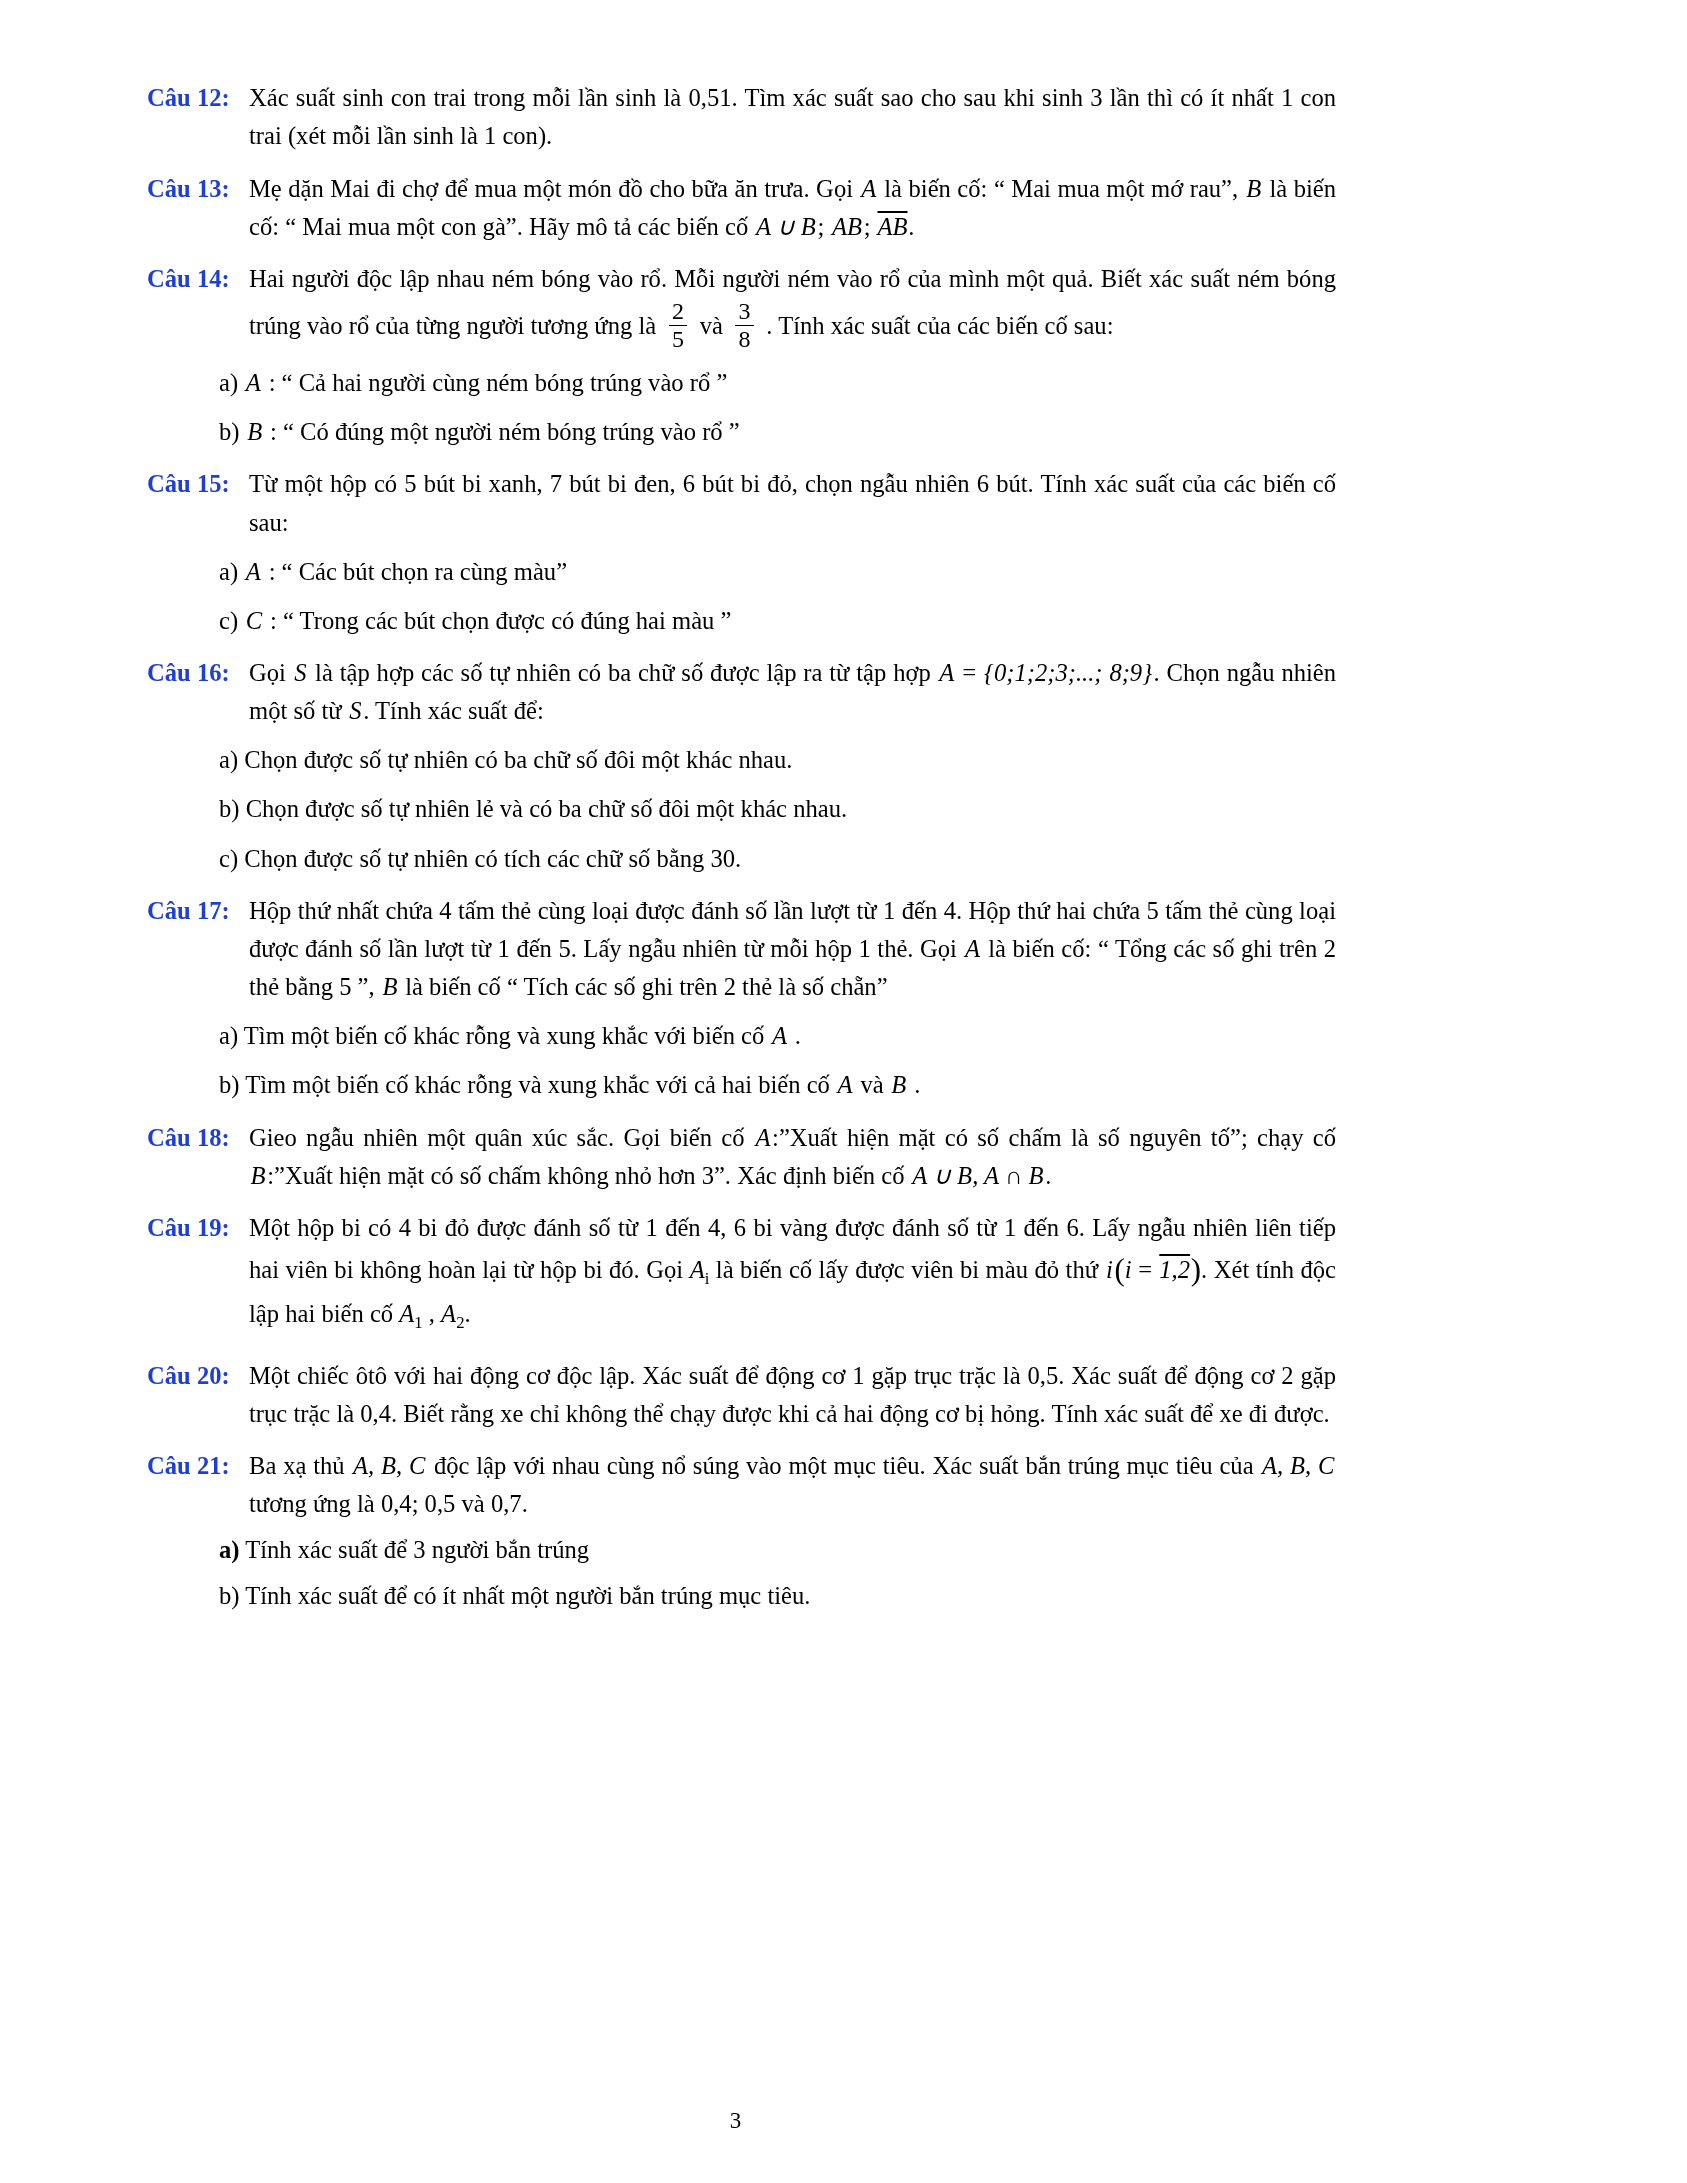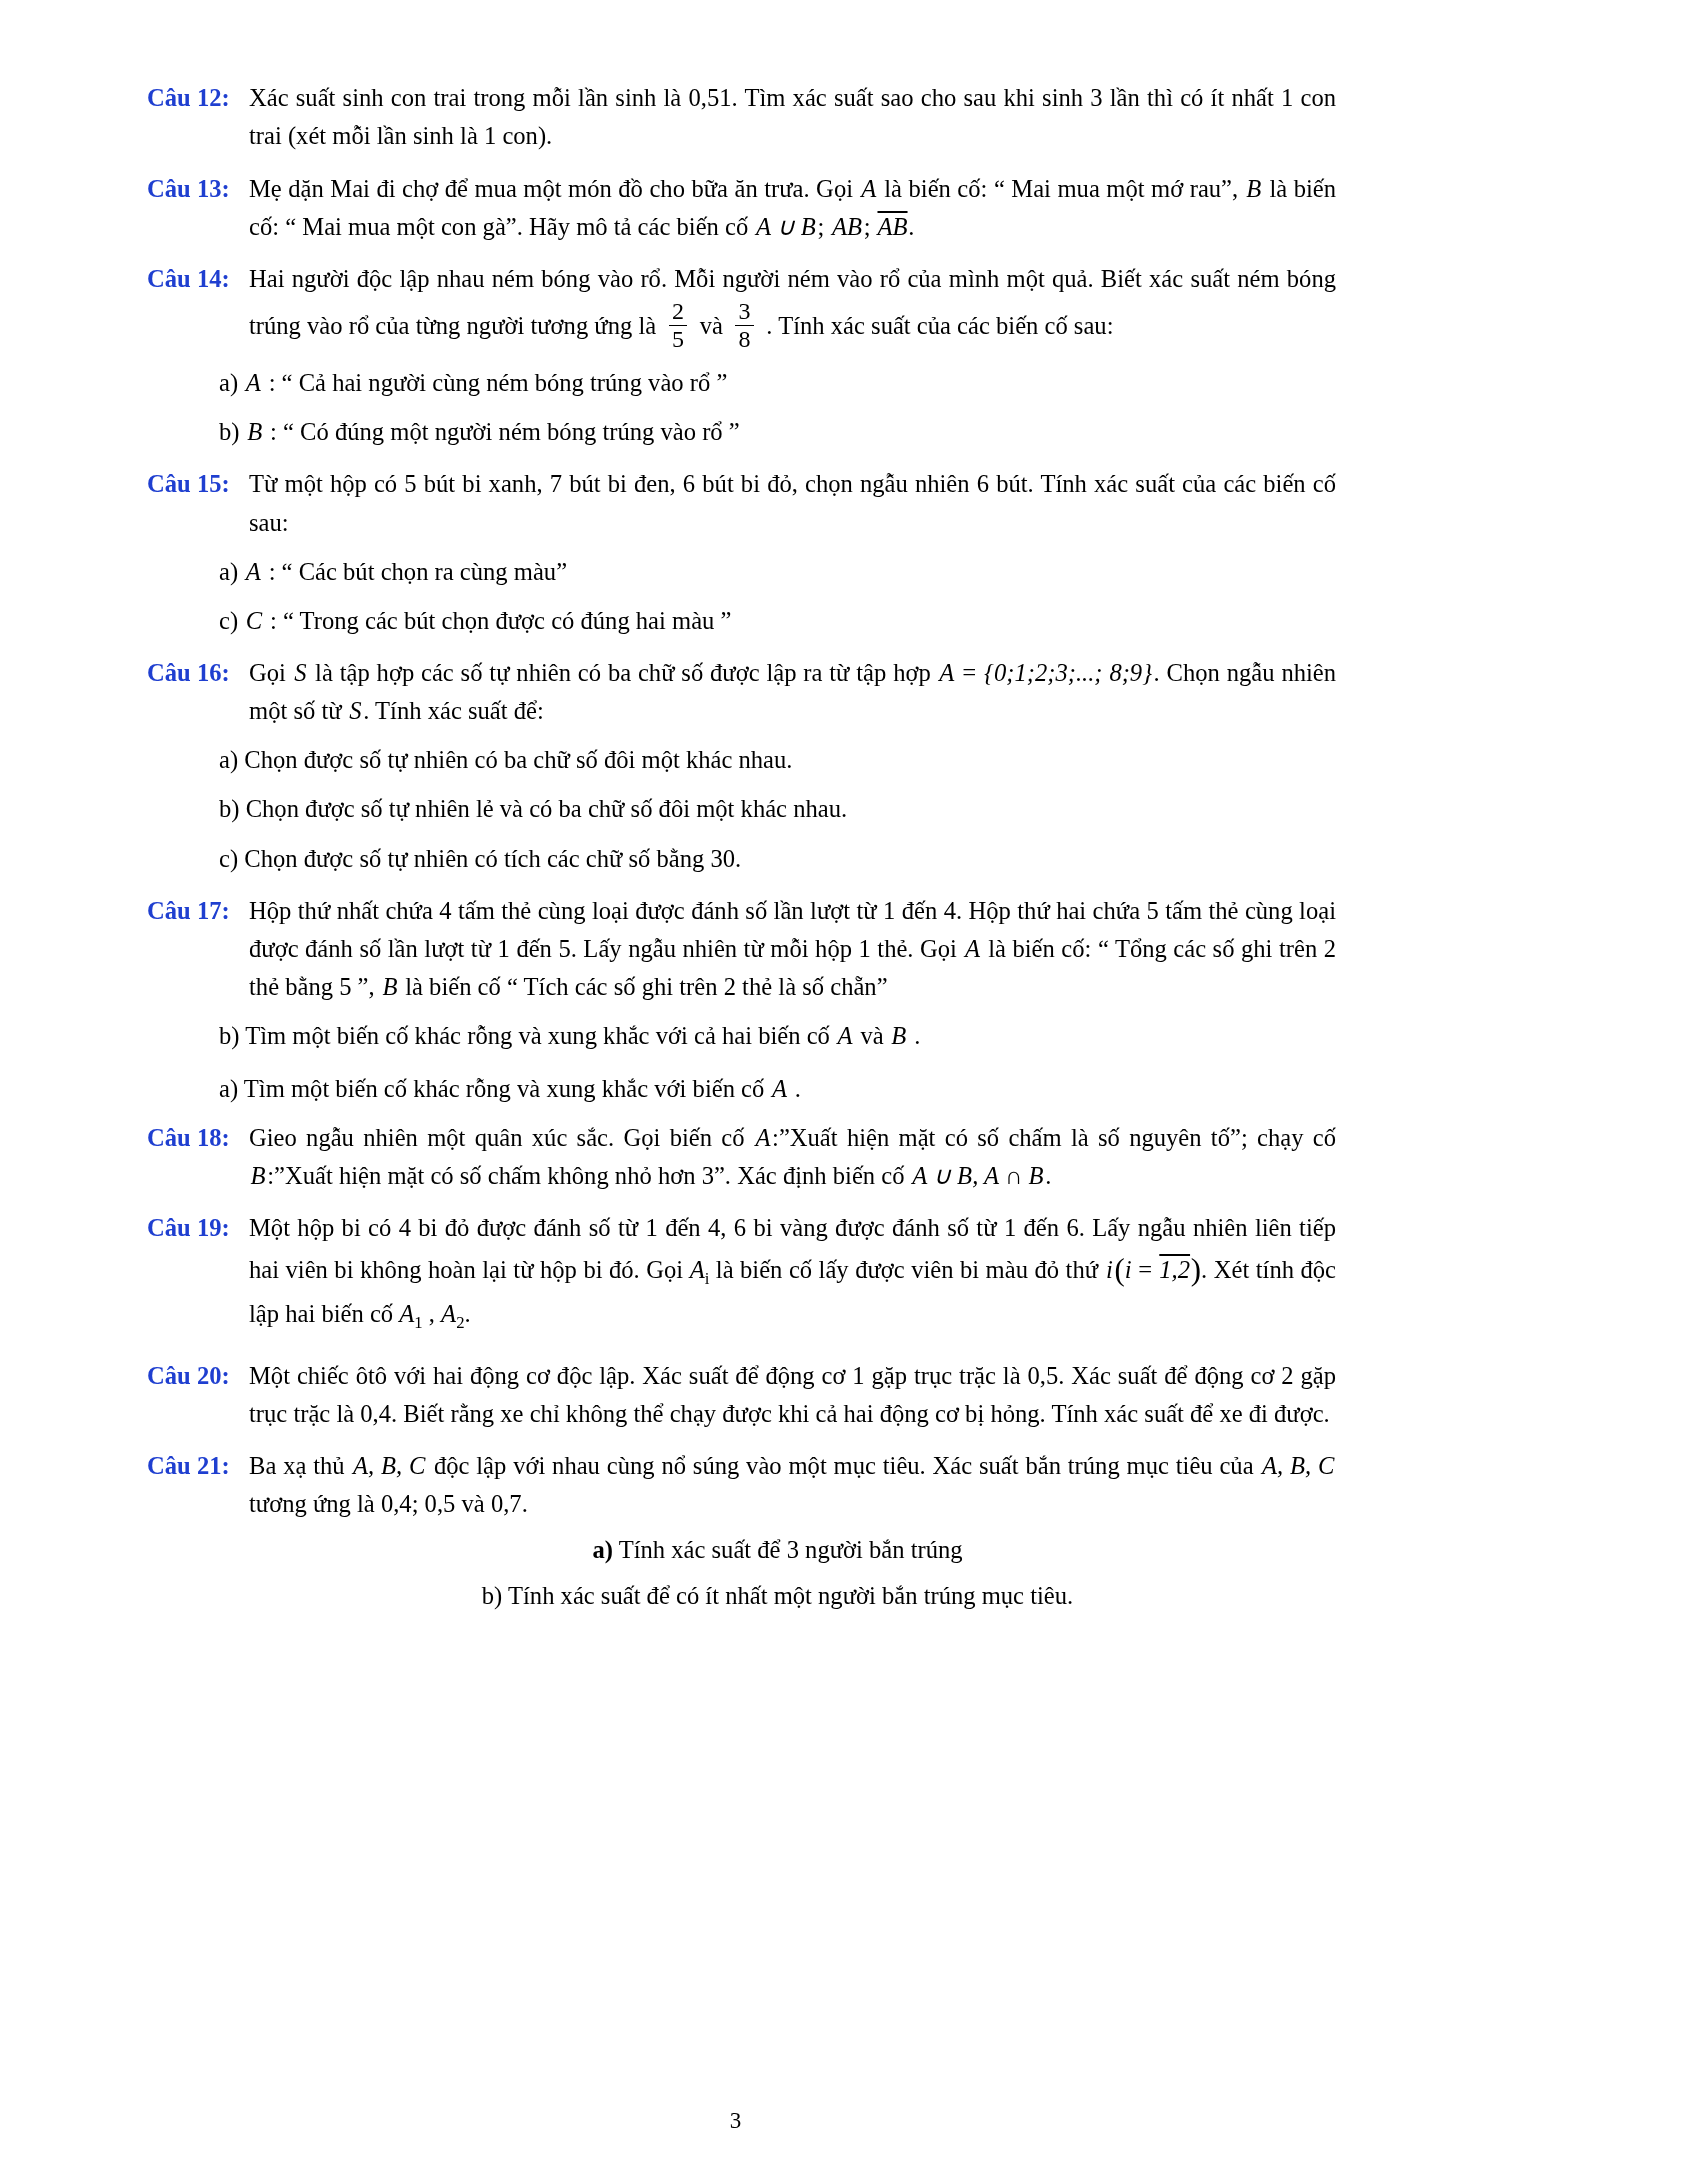--- a/index.html
+++ b/index.html
@@ -40,21 +40,21 @@
     line-height: 1.55;
     text-align: justify;
     text-justify: inter-word;
     flex: 1 1 auto;
   }
   .sub {
     font-size: 24.6px;
     line-height: 1.55;
     margin: 11px 0 11px 72px;
   }
-  .sub.tight { margin-top: 8px; margin-bottom: 8px; text-align: center; }
+  .sub.tight { margin-top: 8px; margin-bottom: 8px; }
   i, .it {
     font-style: italic;
   }
   .mi {
     font-family: "Liberation Serif", serif;
     font-style: italic;
     padding: 0 1.6px;
   }
   .frac {
     display: inline-block;
@@ -185,32 +185,32 @@
   <div class="qblock">
     <div class="qlabel">Câu 17:</div>
     <div class="qbody">
       <span>Hộp thứ nhất chứa 4 tấm thẻ cùng loại được đánh số lần lượt từ 1 đến 4. Hộp thứ hai chứa 5 tấm thẻ cùng loại được đánh số lần lượt từ 1 đến 5. Lấy ngẫu nhiên từ mỗi hộp 1 thẻ. Gọi</span>
       <span class="mi">A</span>
       <span>là biến cố: “ Tổng các số ghi trên 2 thẻ bằng 5 ”,</span>
       <span class="mi">B</span>
       <span>là biến cố “ Tích các số ghi trên 2 thẻ là số chẵn”</span>
     </div>
   </div>
+  <div class="sub">
+    <span>a)</span>
+    <span>Tìm một biến cố khác rỗng và xung khắc với biến cố</span>
+    <span class="mi">A</span>
+    <span>.</span>
+  </div>
   <div class="sub gap">
     <span>b)</span>
     <span>Tìm một biến cố khác rỗng và xung khắc với cả hai biến cố</span>
     <span class="mi">A</span>
     <span>và</span>
     <span class="mi">B</span>
-    <span>.</span>
-  </div>
-  <div class="sub">
-    <span>a)</span>
-    <span>Tìm một biến cố khác rỗng và xung khắc với biến cố</span>
-    <span class="mi">A</span>
     <span>.</span>
   </div>
 
   <div class="qblock gap">
     <div class="qlabel">Câu 18:</div>
     <div class="qbody">
       <span>Gieo ngẫu nhiên một quân xúc sắc. Gọi biến cố</span>
       <span class="mi">A</span><span>:”Xuất hiện mặt có số chấm là số nguyên tố”; chạy cố</span>
       <span class="mi">B</span><span>:”Xuất hiện mặt có số chấm không nhỏ hơn 3”. Xác định biến cố</span>
       <span class="mi nowrap">A ∪ B, A ∩ B</span><span>.</span>

